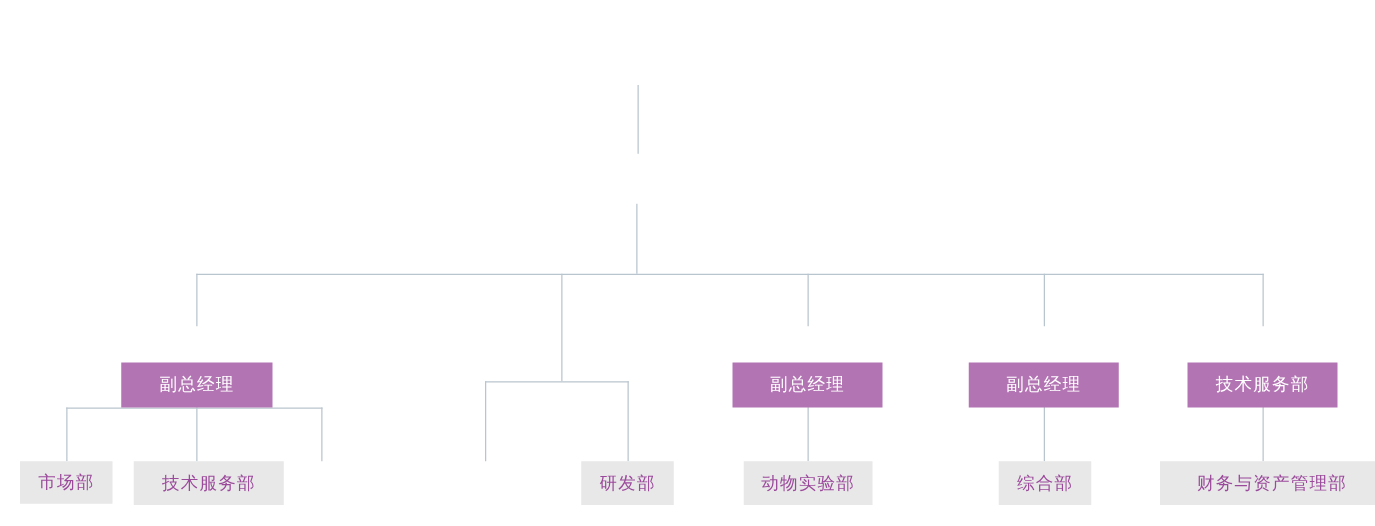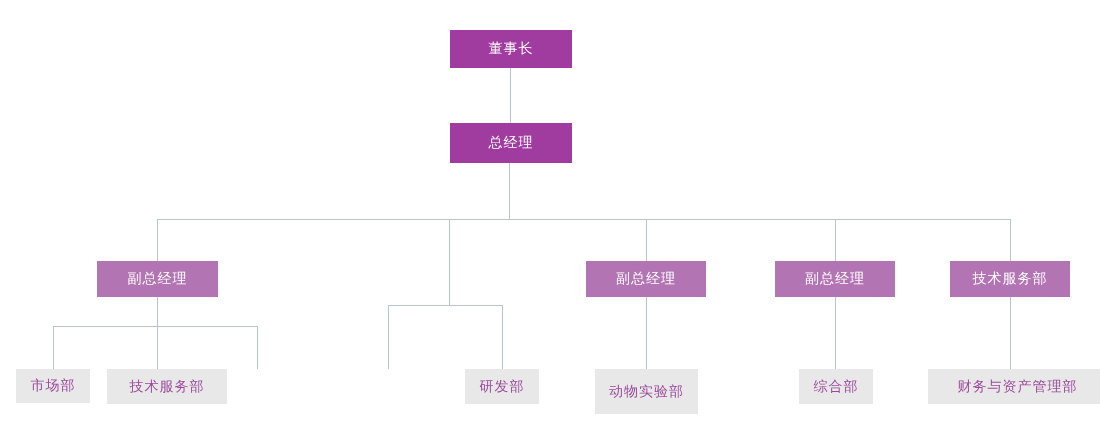--- a/index.html
+++ b/index.html
@@ -22,21 +22,21 @@
     position:absolute;
     display:flex;
     align-items:center;
     justify-content:center;
     font-size:14px;
     letter-spacing:1px;
     white-space:nowrap;
     box-sizing:border-box;
   }
   .exec{background:var(--exec-bg);color:#ffffff;}
-  .mgr{background:var(--mgr-bg);color:#ffffff;}
+  .mgr{background:var(--mgr-bg);color:#ffffff;margin-top:29px;}
   .dept{background:var(--dept-bg);color:var(--dept-text);}
   .vline{position:absolute;width:1px;background:var(--line);}
   .hline{position:absolute;height:1px;background:var(--line);}
 </style>
 </head>
 <body>
 
 <div class="canvas">
 
   <div class="vline" style="left:510px;top:68px;height:55px"></div>
@@ -56,29 +56,27 @@
   <div class="vline" style="left:157px;top:297px;height:29px"></div>
   <div class="hline" style="left:53px;top:326px;width:205px"></div>
   <div class="vline" style="left:53px;top:326px;height:43px"></div>
   <div class="vline" style="left:157px;top:326px;height:43px"></div>
   <div class="vline" style="left:257px;top:326px;height:43px"></div>
 
   <div class="vline" style="left:646px;top:297px;height:72px"></div>
   <div class="vline" style="left:835px;top:297px;height:72px"></div>
   <div class="vline" style="left:1010px;top:297px;height:72px"></div>
 
-  <div class="node exec" style="left:450px;top:30px;width:122px;height:38px">董事长</div>
 
-  <div class="node exec" style="left:450px;top:123px;width:122px;height:40px">总经理</div>
 
   <div class="node mgr" style="left:97px;top:261px;width:121px;height:36px">副总经理</div>
   <div class="node mgr" style="left:586px;top:261px;width:120px;height:36px">副总经理</div>
   <div class="node mgr" style="left:775px;top:261px;width:120px;height:36px">副总经理</div>
   <div class="node mgr" style="left:950px;top:261px;width:120px;height:36px">技术服务部</div>
 
   <div class="node dept" style="left:16px;top:369px;width:74px;height:34px">市场部</div>
   <div class="node dept" style="left:107px;top:369px;width:120px;height:35px">技术服务部</div>
   <div class="node dept" style="left:465px;top:369px;width:74px;height:35px">研发部</div>
-  <div class="node dept" style="left:595px;top:369px;width:103px;height:45px">动物实验部</div>
+  <div class="node dept" style="left:595px;top:369px;width:103px;height:35px">动物实验部</div>
   <div class="node dept" style="left:799px;top:369px;width:74px;height:35px">综合部</div>
   <div class="node dept" style="left:928px;top:369px;width:179px;height:35px">财务与资产管理部</div>
 
 </div>
 
 </body></html>

